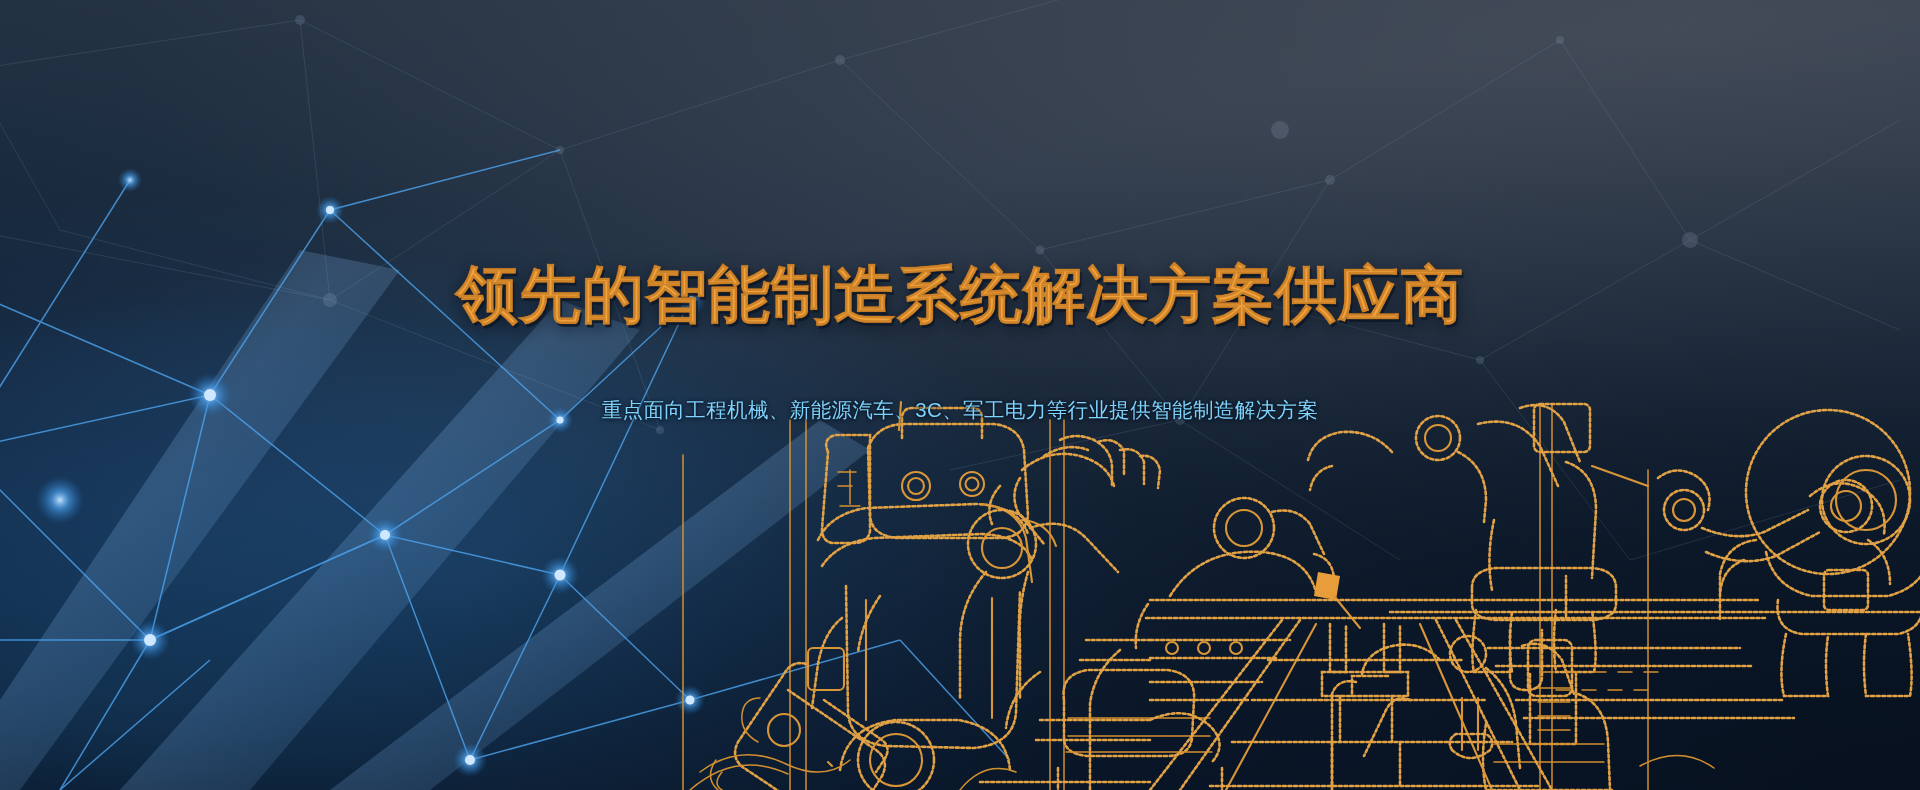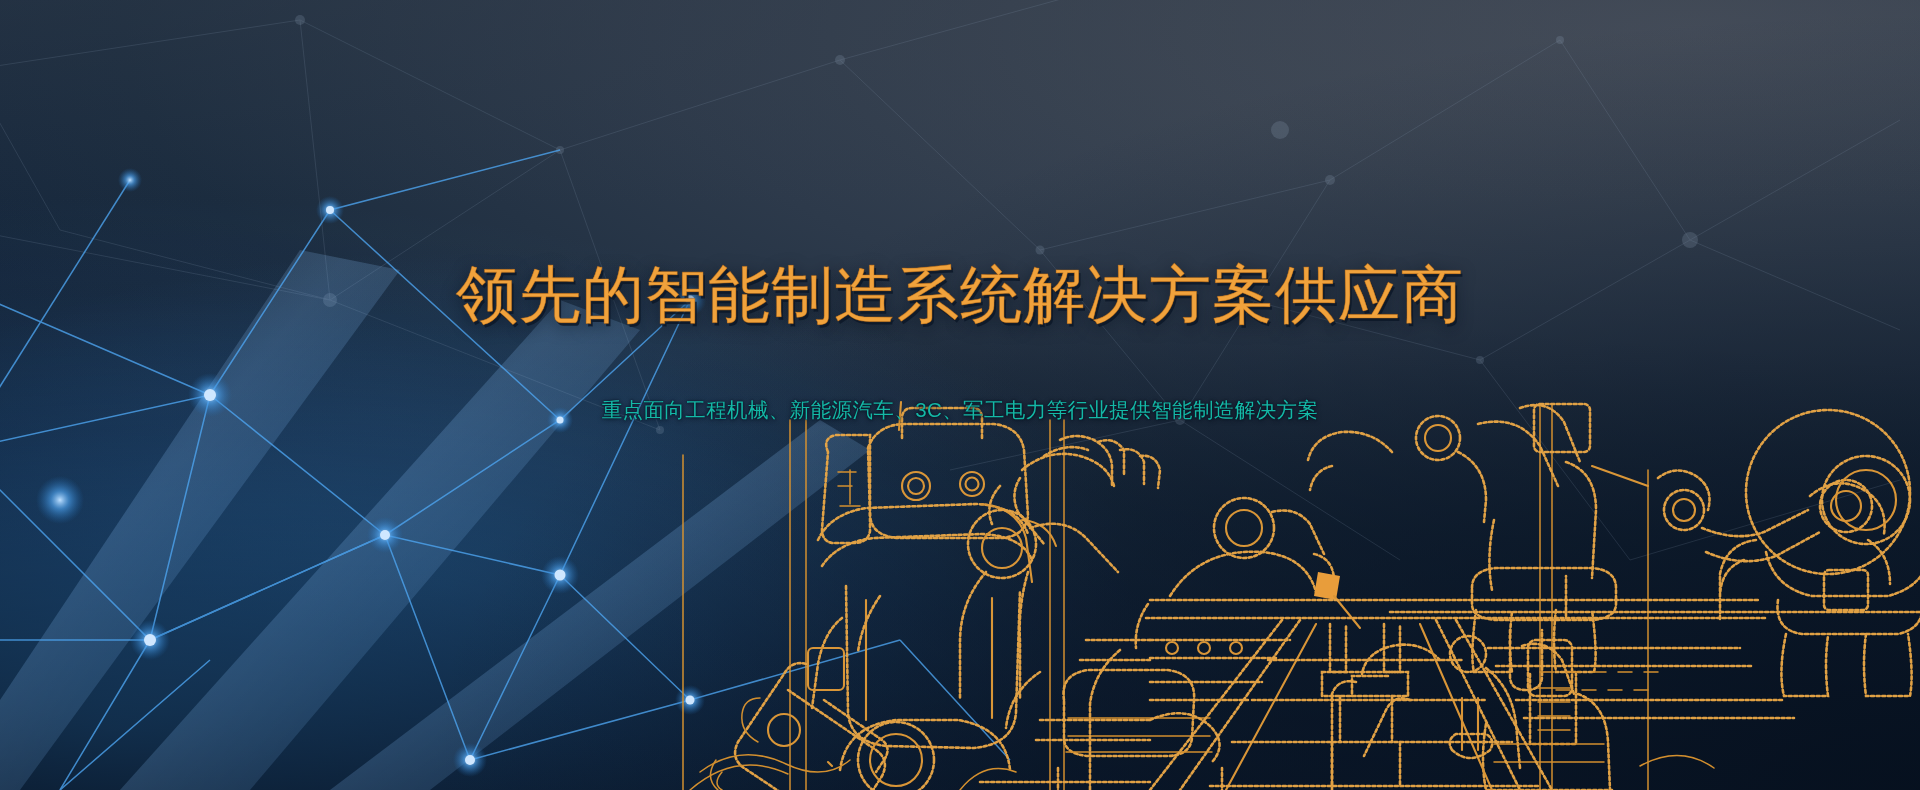--- a/index.html
+++ b/index.html
@@ -38,33 +38,33 @@
   .layer.nodes-near{opacity:1;}
   .layer.art{opacity:.97;}
   
   .copy{
     position:absolute;left:0;right:0;top:0;height:790px;
     display:flex;flex-direction:column;align-items:center;
     pointer-events:none;
   }
   .headline{
     margin-top:258px;
-    font-size:62px;line-height:74px;font-weight:400;letter-spacing:1px;
+    font-size:62px;line-height:74px;font-weight:700;letter-spacing:1px;
     color:#f0a23c;
     text-shadow:
       0 0 1px #c9761b,
       2px 3px 0 rgba(12,24,40,.85),
       0 4px 16px rgba(6,14,26,.75);
     white-space:nowrap;
     -webkit-text-stroke:0.6px rgba(180,105,24,.55);
   }
   .subhead{
     margin-top:22px;
     font-size:20.5px;line-height:28px;font-weight:400;letter-spacing:.4px;
-    color:#14b8a6;
+    color:#7dd3fc;
     text-shadow:0 1px 5px rgba(4,12,24,.95), 0 0 2px rgba(6,16,30,.9);
     white-space:nowrap;
   }
 </style>
 </head>
 <body>
 
 <div class="stage">
 
   <div class="bg-base"></div>

